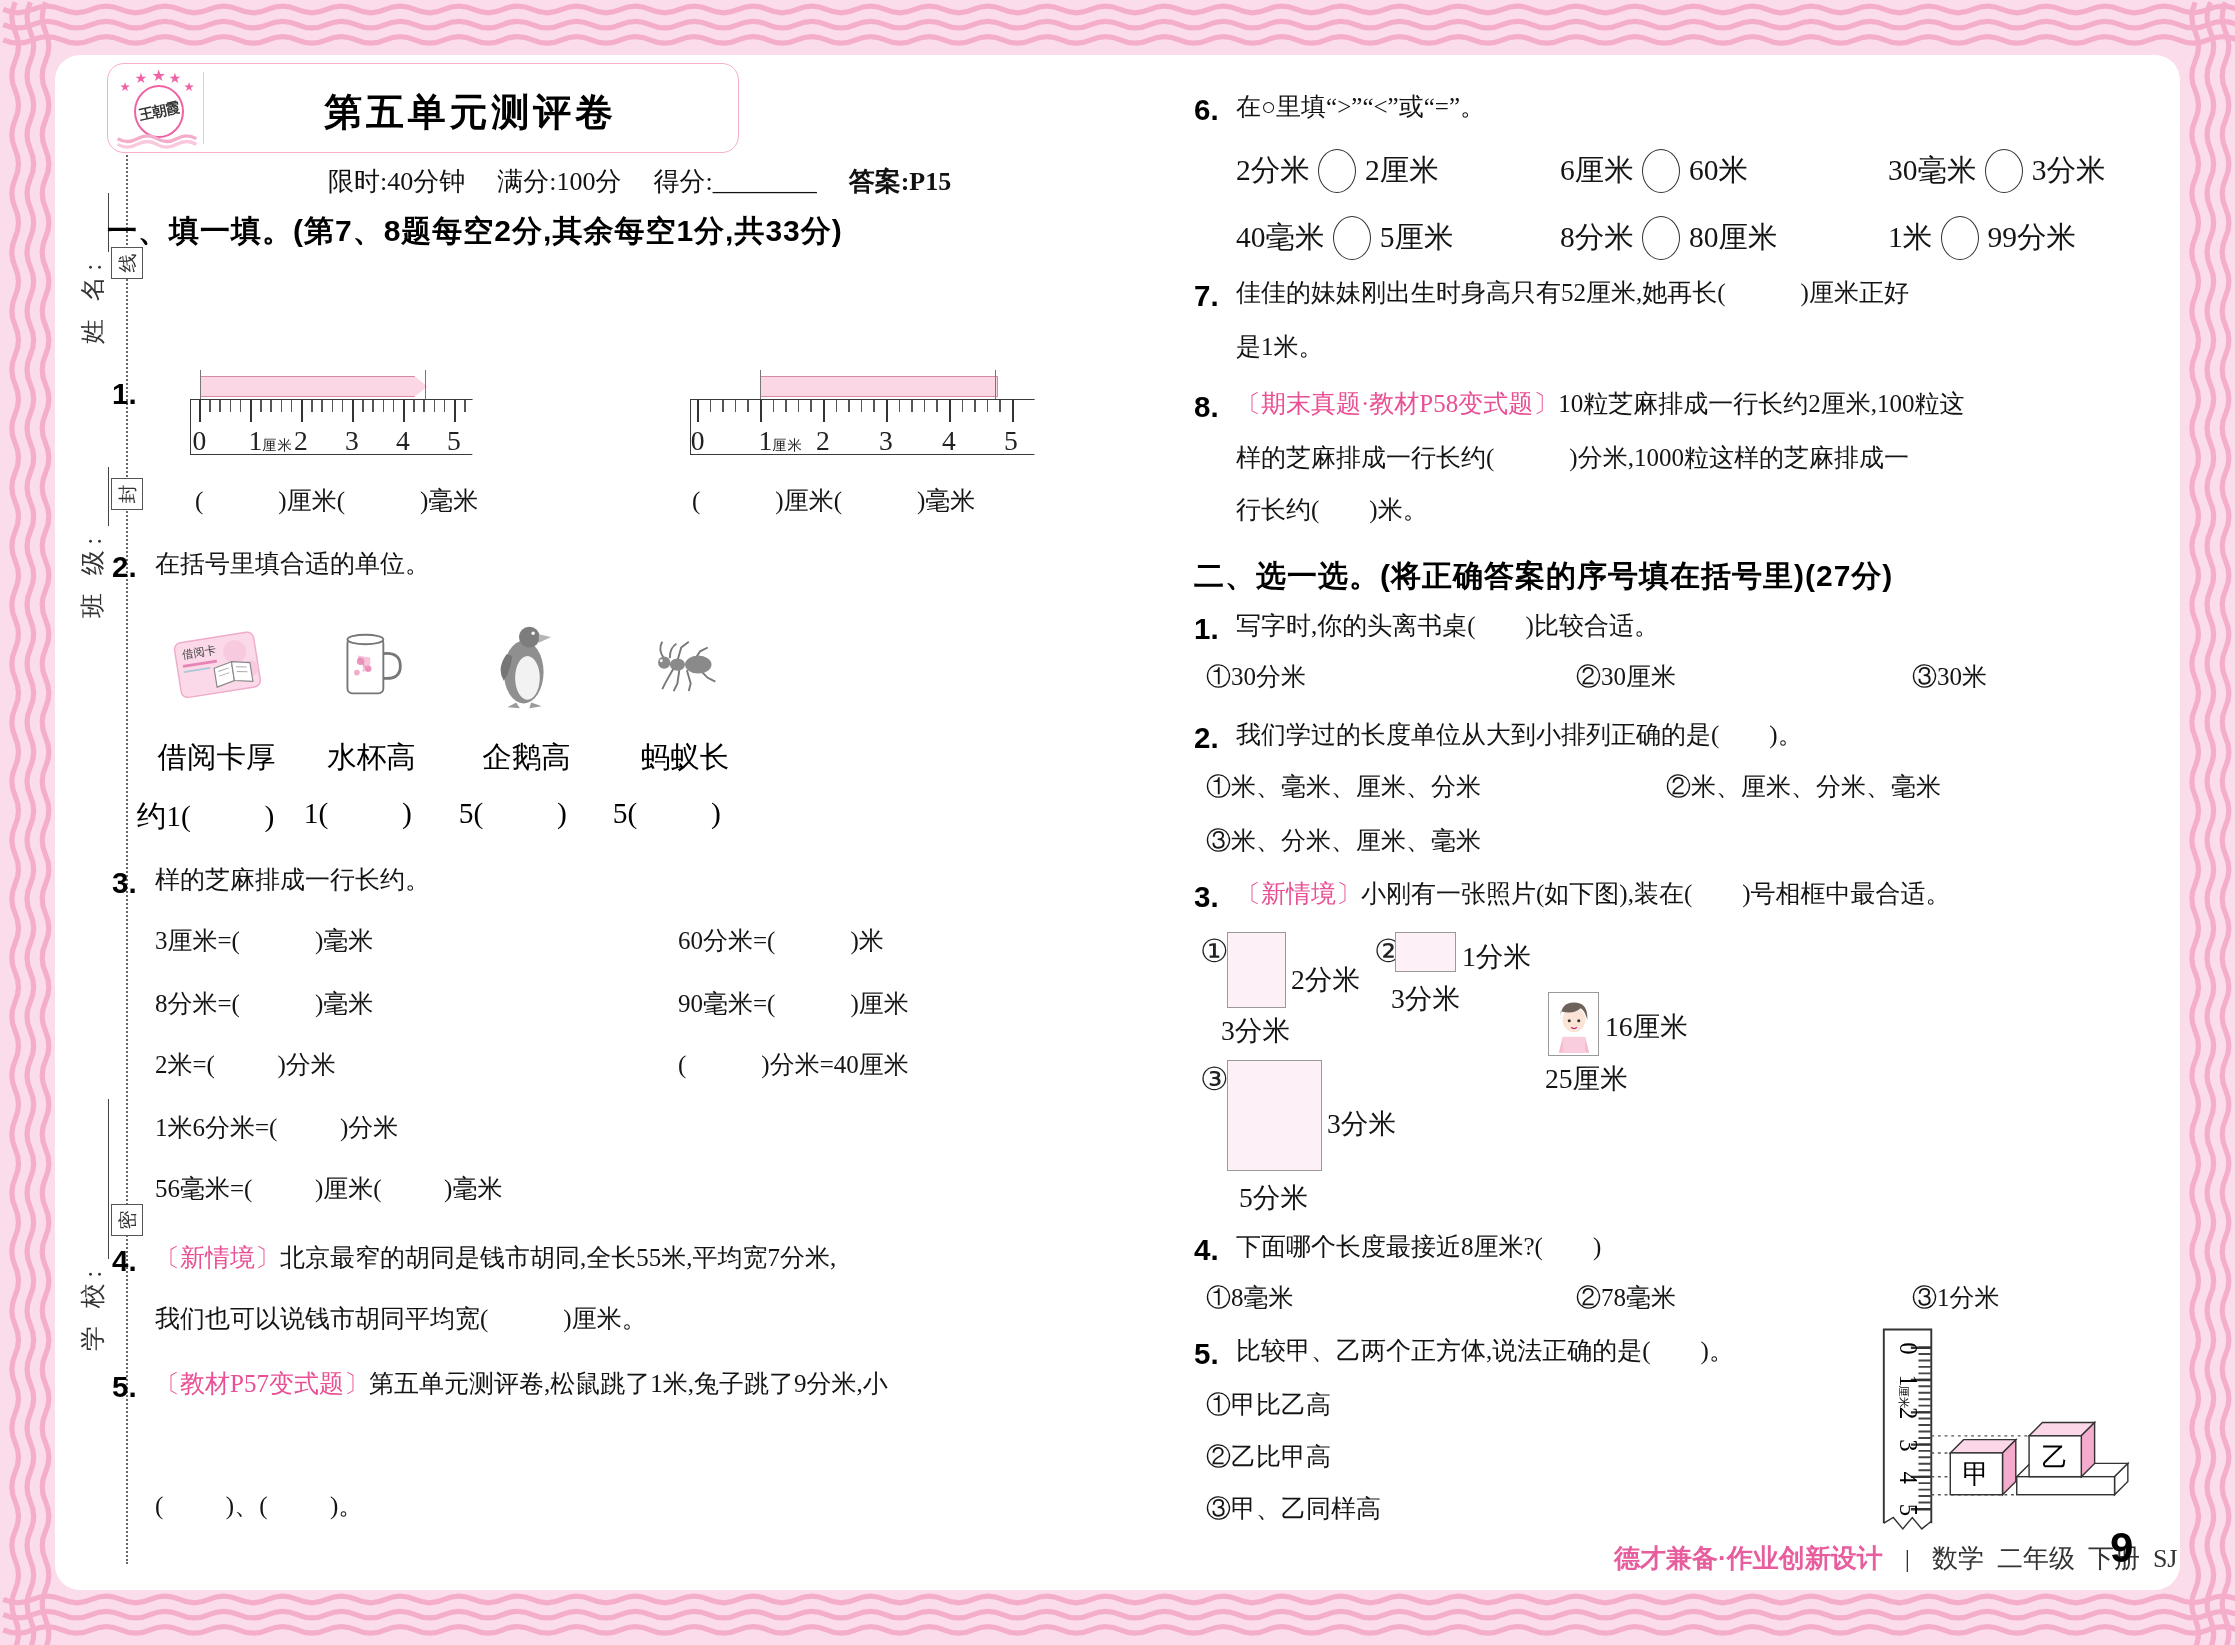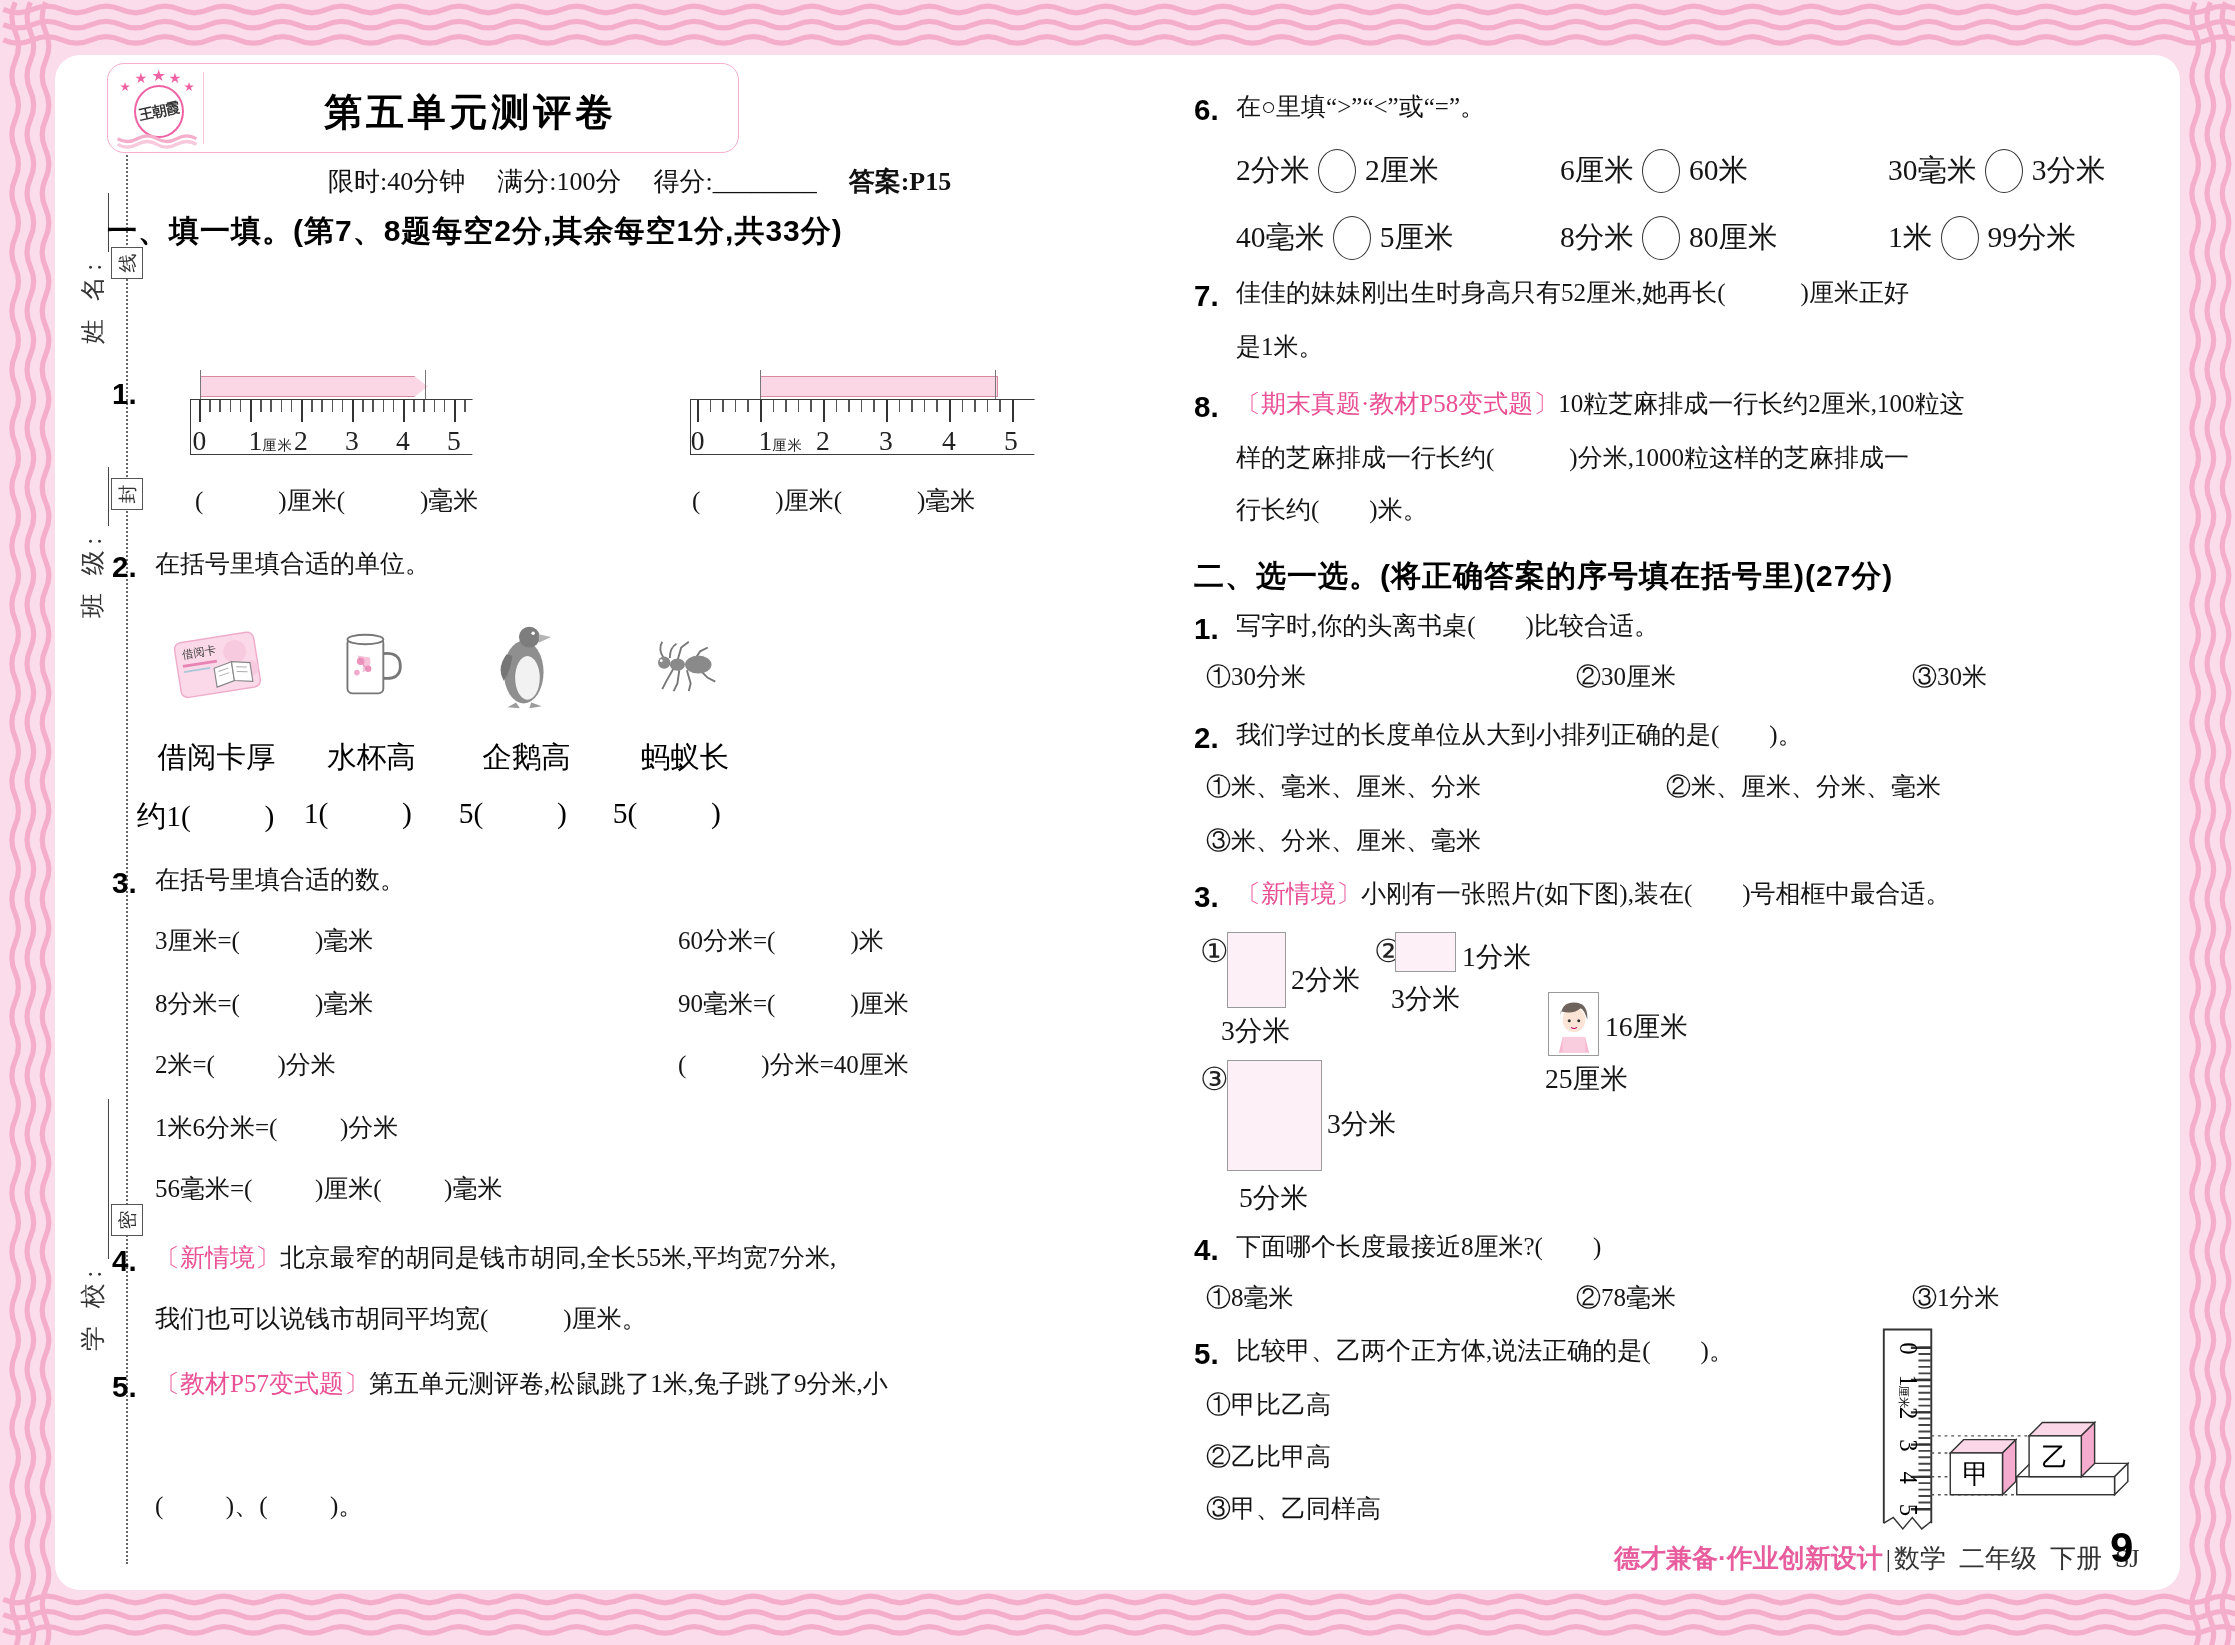--- a/index.html
+++ b/index.html
@@ -48,21 +48,21 @@
   .q2ans{position:absolute;left:3.8px;top:190px;font-size:29.5px;white-space:pre;}
   
   .cmp{position:absolute;display:flex;align-items:center;font-size:29.5px;white-space:pre;color:#141414;}
   .circ{width:36px;height:42px;border:1.4px solid #333;border-radius:50%;margin:0 8.6px;flex:0 0 auto;}
   
   .frame{position:absolute;background:#fdf0f6;border:1.4px solid #9a9a9a;}
   .cnum{position:absolute;font-size:32px;color:#222;}
   .flab{position:absolute;font-size:27.6px;white-space:pre;color:#141414;}
   .fcenter{text-align:center;}
   
-  .footer{position:absolute;left:1614px;top:1541px;display:flex;align-items:center;gap:3px;white-space:pre;}
+  .footer{position:absolute;left:1614px;top:1541px;display:flex;align-items:center;gap:22px;white-space:pre;}
   .f-brand{font-family:"Liberation Sans","DejaVu Sans",sans-serif;font-weight:bold;font-size:26px;color:#e75d9e;}
   .f-info{font-size:26px;color:#333;}
   .f-page{position:absolute;left:2110px;top:1524px;font-family:"Liberation Sans","DejaVu Sans",sans-serif;font-weight:bold;font-size:42px;color:#000;}
 </style>
 </head>
 <body>
 
 <div class="page">
 
   <svg class="wave" style="left:0;top:0" width="2235" height="55" viewBox="0 0 2350 58">
@@ -247,21 +247,21 @@
         <ellipse cx="30" cy="30" rx="8" ry="6.5" fill="#8a8a8a"></ellipse>
         <ellipse cx="52" cy="30" rx="14" ry="9.5" fill="#8a8a8a"></ellipse>
         <circle cx="13" cy="26" r="1.5" fill="#fff"></circle>
       </svg>
     </div>
     <div class="q2lab">蚂蚁长</div>
     <div class="q2ans">5(          )</div>
   </div>
 
   <div class="qno" style="left:112px;top:866px">3.</div>
-  <div class="t" style="left:155px;top:866px">在括号里填合适的数。</div>
+  <div class="t" style="left:155px;top:866px">样的芝麻排成一行长约。</div>
   <div class="t" style="left:155px;top:927px">3厘米=(            )毫米</div>
   <div class="t" style="left:678px;top:927px">60分米=(            )米</div>
   <div class="t" style="left:155px;top:990px">8分米=(            )毫米</div>
   <div class="t" style="left:678px;top:990px">90毫米=(            )厘米</div>
   <div class="t" style="left:155px;top:1051px">2米=(          )分米</div>
   <div class="t" style="left:678px;top:1051px">(            )分米=40厘米</div>
   <div class="t" style="left:155px;top:1114px">1米6分米=(          )分米</div>
   <div class="t" style="left:155px;top:1175px">56毫米=(          )厘米(          )毫米</div>
 
   <div class="qno" style="left:112px;top:1244px">4.</div>

